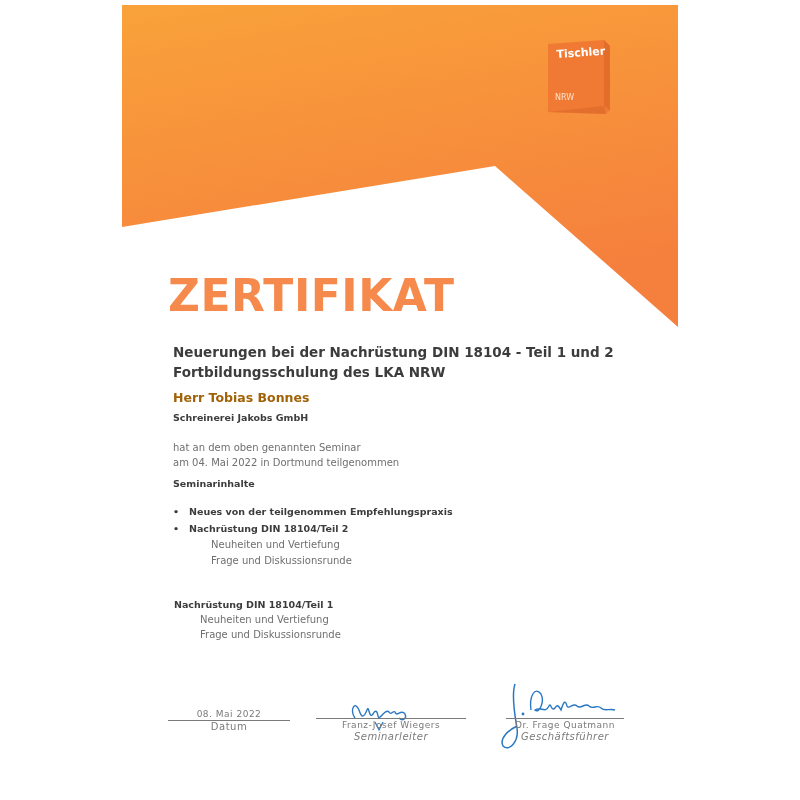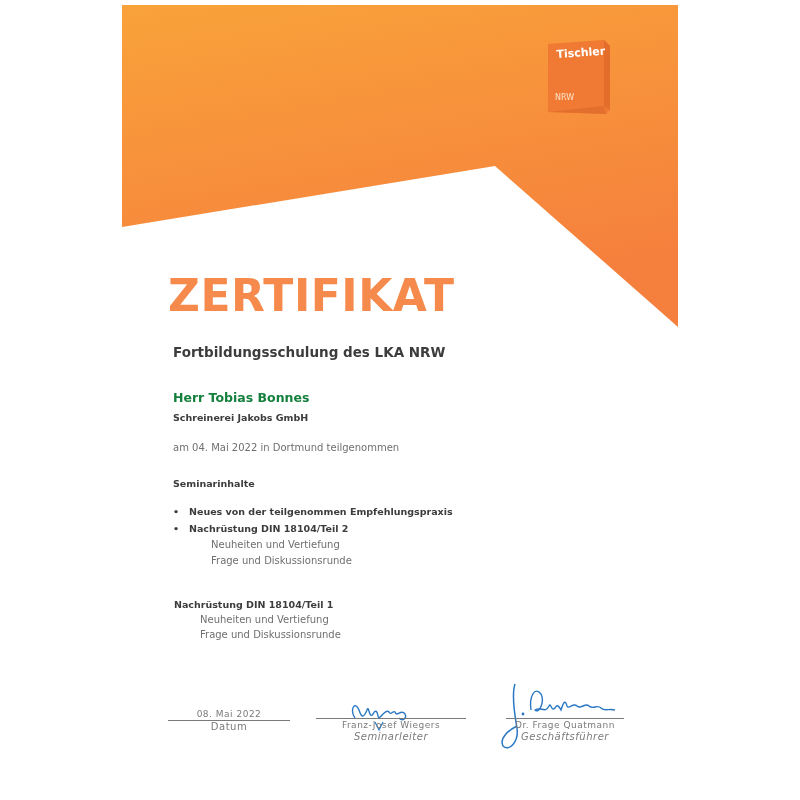--- a/index.html
+++ b/index.html
@@ -18,21 +18,21 @@
   }
   .title {
     position: absolute; left: 168px; top: 270px; color: #f58a4c;
     font-family: "DejaVu Sans", sans-serif; font-weight: bold; font-size: 44px; letter-spacing: 0.5px;
     line-height: 52px;
   }
   .heading {
     position: absolute; left: 173px; top: 342px; color: #3c3c3c; font-weight: bold;
     font-size: 13.5px; line-height: 20px;
   }
-  .name { position: absolute; left: 173px; top: 390px; color: #15803d; font-weight: bold; font-size: 12.5px; text-align: center; }
+  .name { position: absolute; left: 173px; top: 390px; color: #a16207; font-weight: bold; font-size: 12.5px; text-align: center; }
   .company { position: absolute; left: 173px; top: 412px; color: #3c3c3c; font-weight: bold; font-size: 9.5px; }
   .participation {
     position: absolute; left: 173px; top: 440px; color: #6f6f6f; font-size: 10px; line-height: 15px;
   }
   .section-title { position: absolute; left: 173px; top: 478px; color: #3c3c3c; font-weight: bold; font-size: 9.5px; }
   .bullets { position: absolute; left: 173px; top: 503px; margin: 0; padding: 0; list-style: none; }
   .bullets li { color: #3c3c3c; font-weight: bold; font-size: 9.5px; line-height: 17px; position: relative; padding-left: 16px; }
   .bullets li::before { content: "•"; position: absolute; left: 0; top: 0; }
   .sub { color: #6f6f6f; font-weight: normal; font-size: 10px; line-height: 16px; padding-left: 22px; }
   .section2 { position: absolute; left: 174px; top: 597px; }
@@ -62,27 +62,29 @@
   <polygon points="0,4 56,0 62,6 62,70 58,74 0,72" fill="#f07a33"></polygon>
   <polygon points="56,0 62,6 62,70 56,66" fill="#e36d2a"></polygon>
   <polygon points="0,72 56,66 58,74" fill="#d8672a" opacity="0.6"></polygon>
 </svg>
 <div class="logo-text-top">Tischler</div>
 <div class="logo-text-bottom">NRW</div>
 
 <div class="title">ZERTIFIKAT</div>
 
 <div class="heading">
+  <div>Neuerungen bei der Nachrüstung DIN 18104 - Teil 1 und 2</div>
   <div>Fortbildungsschulung des LKA NRW</div>
 </div>
 
 <div class="name">Herr Tobias Bonnes</div>
 <div class="company">Schreinerei Jakobs GmbH</div>
 
 <div class="participation">
+  <div>hat an dem oben genannten Seminar</div>
   <div>am 04. Mai 2022 in Dortmund teilgenommen</div>
 </div>
 
 <div class="section-title">Seminarinhalte</div>
 
 <ul class="bullets">
   <li><span>Neues von der teilgenommen Empfehlungspraxis</span></li>
   <li>
     <span>Nachrüstung DIN 18104/Teil 2</span>
     <div class="sub">Neuheiten und Vertiefung</div>

